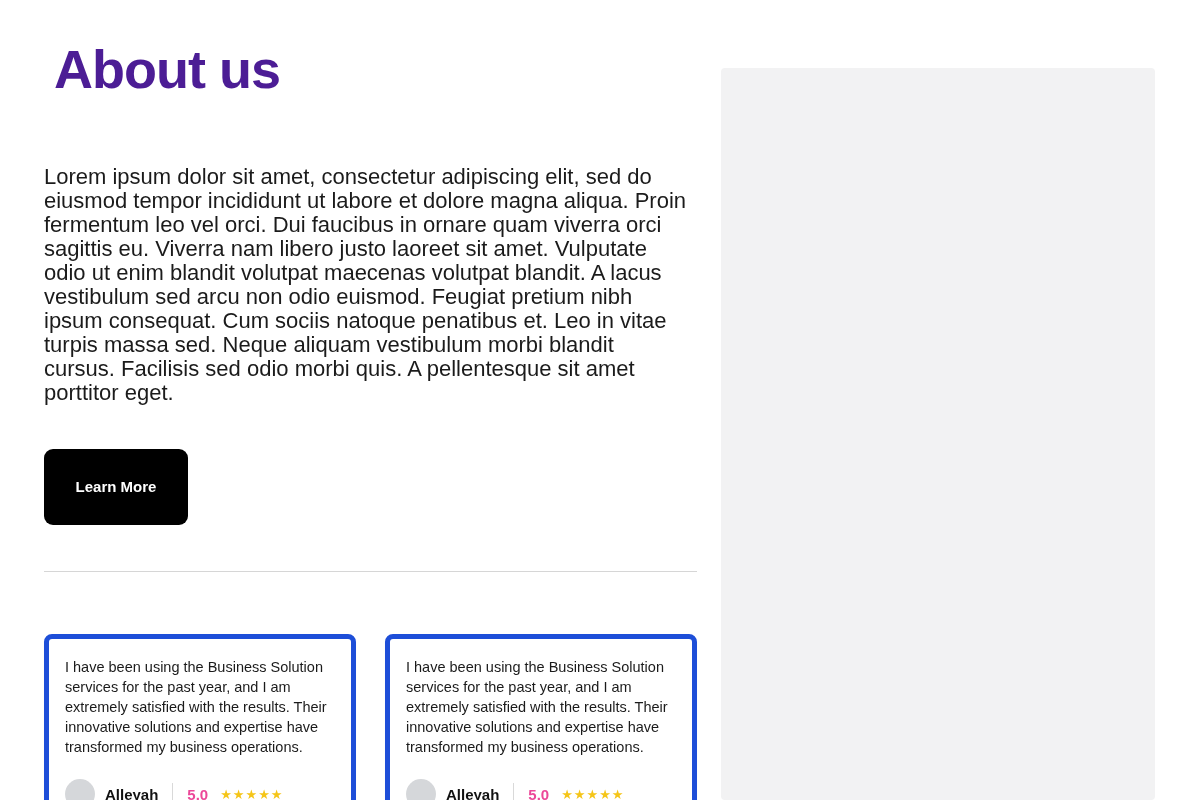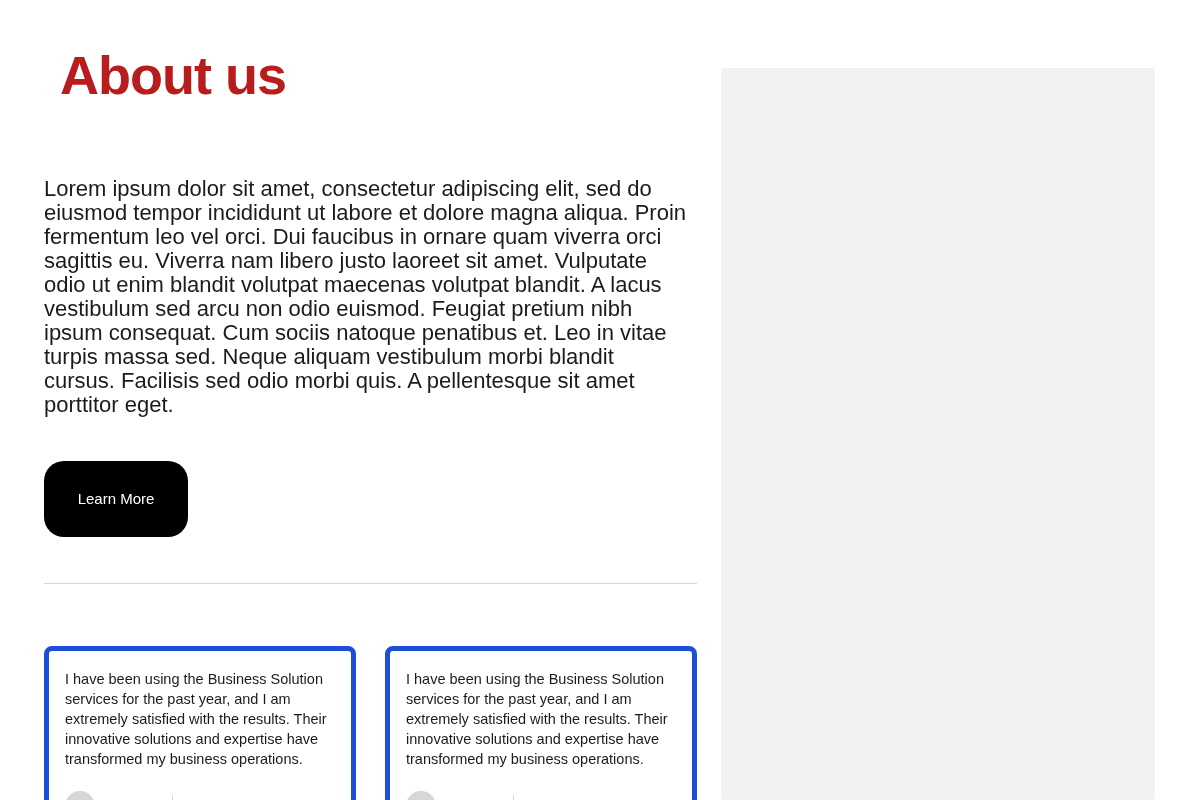--- a/index.html
+++ b/index.html
@@ -22,23 +22,23 @@
     position: absolute;
     left: 44px;
     top: 0;
     width: 653px;
   }
   .page-title {
     font-size: 54px;
     line-height: 1.1;
     font-weight: 700;
     letter-spacing: -1px;
-    margin: 16px;
+    margin: 10px;
     padding-top: 30px;
-    color: #b91c1c;
+    color: #4c1d95;
   }
   .body-text {
     margin: 0;
     padding-top: 56px;
     font-size: 22px;
     line-height: 24px;
     color: #1b1b1b;
     max-width: 645px;
   }
   .cta-wrap {
@@ -47,23 +47,23 @@
   .cta-button {
     display: inline-flex;
     align-items: center;
     justify-content: center;
     text-align: center;
     width: 144px;
     height: 76px;
     background: #000000;
     color: #ffffff;
     border: none;
-    border-radius: 20px;
+    border-radius: 9px;
     font-size: 15px;
-    font-weight: 400;
+    font-weight: 700;
     line-height: 24px;
     font-family: "Liberation Sans", sans-serif;
     cursor: pointer;
     padding: 0 20px;
   }
   .divider {
     margin-top: 46px;
     width: 653px;
     height: 1px;
     background: #d6d6d6;

